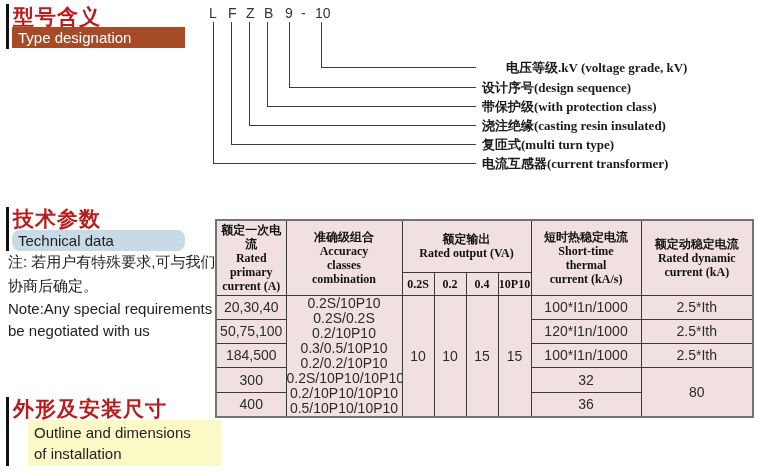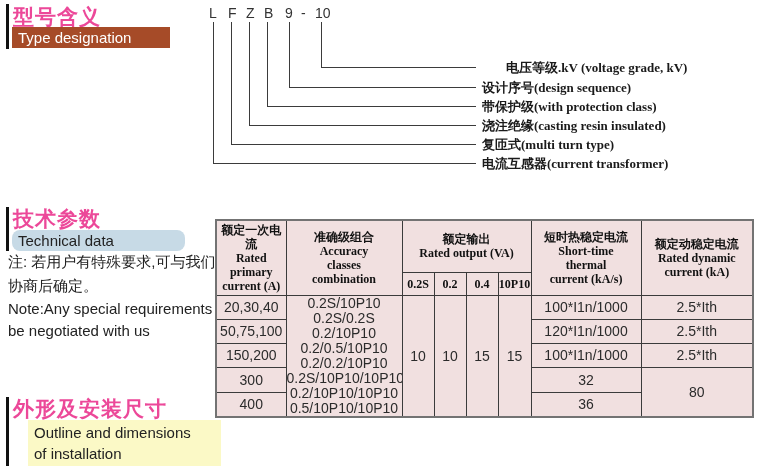--- a/index.html
+++ b/index.html
@@ -5,21 +5,21 @@
   * { margin:0; padding:0; box-sizing:border-box; }
   html,body { width:758px; height:474px; }
   body {
     position:relative; overflow:hidden; background:#ffffff;
     font-family:"Liberation Sans", sans-serif; color:#1a1a1a;
   }
   .pre { white-space:pre-line; }
 
   
   .sec-bar { position:absolute; width:3px; background:#111111; }
-  .sec-title-zh { position:absolute; font-weight:700; font-size:21px; color:#ec4899; letter-spacing:1px; }
+  .sec-title-zh { position:absolute; font-weight:700; font-size:21px; color:#b91c1c; letter-spacing:1px; }
   .sec-sub { position:absolute; font-size:15px; padding:2px 0 0 6px; }
 
   .box-brown { background:#A64B28; color:#ffffff; }
   .box-blue  { background:#C7DAE6; color:#222222; }
   .box-yellow{ background:#FBF9C6; color:#222222; line-height:21px; }
 
   .note-line { position:absolute; left:8px; font-size:15px; color:#222222; white-space:nowrap; }
 
   
   .code-letter { position:absolute; top:5px; font-size:14px; color:#333333; font-weight:400; }
@@ -50,21 +50,21 @@
   td.acc { font-size:13px; line-height:15px; }
   tr.hrow1 { height:52px; }
   tr.hrow2 { height:23px; }
   tr.brow  { height:24px; }
 </style>
 </head>
 <body>
 
 <div class="sec-bar" style="left:6px; top:4px; height:45px;"></div>
 <div class="sec-title-zh" style="left:13px; top:3px;">型号含义</div>
-<div class="sec-sub box-brown" style="left:12px; top:27px; width:158px; height:21px;">Type designation</div>
+<div class="sec-sub box-brown" style="left:12px; top:27px; width:173px; height:21px;">Type designation</div>
 
 <span class="code-letter" style="left:209px;">L</span>
 <span class="code-letter" style="left:228px;">F</span>
 <span class="code-letter" style="left:246px;">Z</span>
 <span class="code-letter" style="left:264px;">B</span>
 <span class="code-letter" style="left:285px;">9</span>
 <span class="code-letter" style="left:301px;">-</span>
 <span class="code-letter" style="left:315px;">10</span>
 
 <div class="conn" style="left:321px; width:155px; height:46px;"></div>
@@ -126,39 +126,39 @@
       <th class="h-sub">0.4</th>
       <th class="h-sub h-sub-small">10P10</th>
     </tr>
   </thead>
   <tbody>
     <tr class="brow">
       <td>20,30,40</td>
       <td rowspan="5" class="acc pre">0.2S/10P10
 0.2S/0.2S
 0.2/10P10
-0.2/0.5/10P10
+0.3/0.5/10P10
 0.2/0.2/10P10
 0.2S/10P10/10P10
 0.2/10P10/10P10
 0.5/10P10/10P10</td>
       <td rowspan="5">10</td>
       <td rowspan="5">10</td>
       <td rowspan="5">15</td>
       <td rowspan="5">15</td>
       <td>100*I1n/1000</td>
       <td>2.5*Ith</td>
     </tr>
     <tr class="brow">
       <td>50,75,100</td>
       <td>120*I1n/1000</td>
       <td>2.5*Ith</td>
     </tr>
     <tr class="brow">
-      <td>150,200</td>
+      <td>184,500</td>
       <td>100*I1n/1000</td>
       <td>2.5*Ith</td>
     </tr>
     <tr class="brow">
       <td>300</td>
       <td>32</td>
       <td rowspan="2">80</td>
     </tr>
     <tr class="brow">
       <td>400</td>

